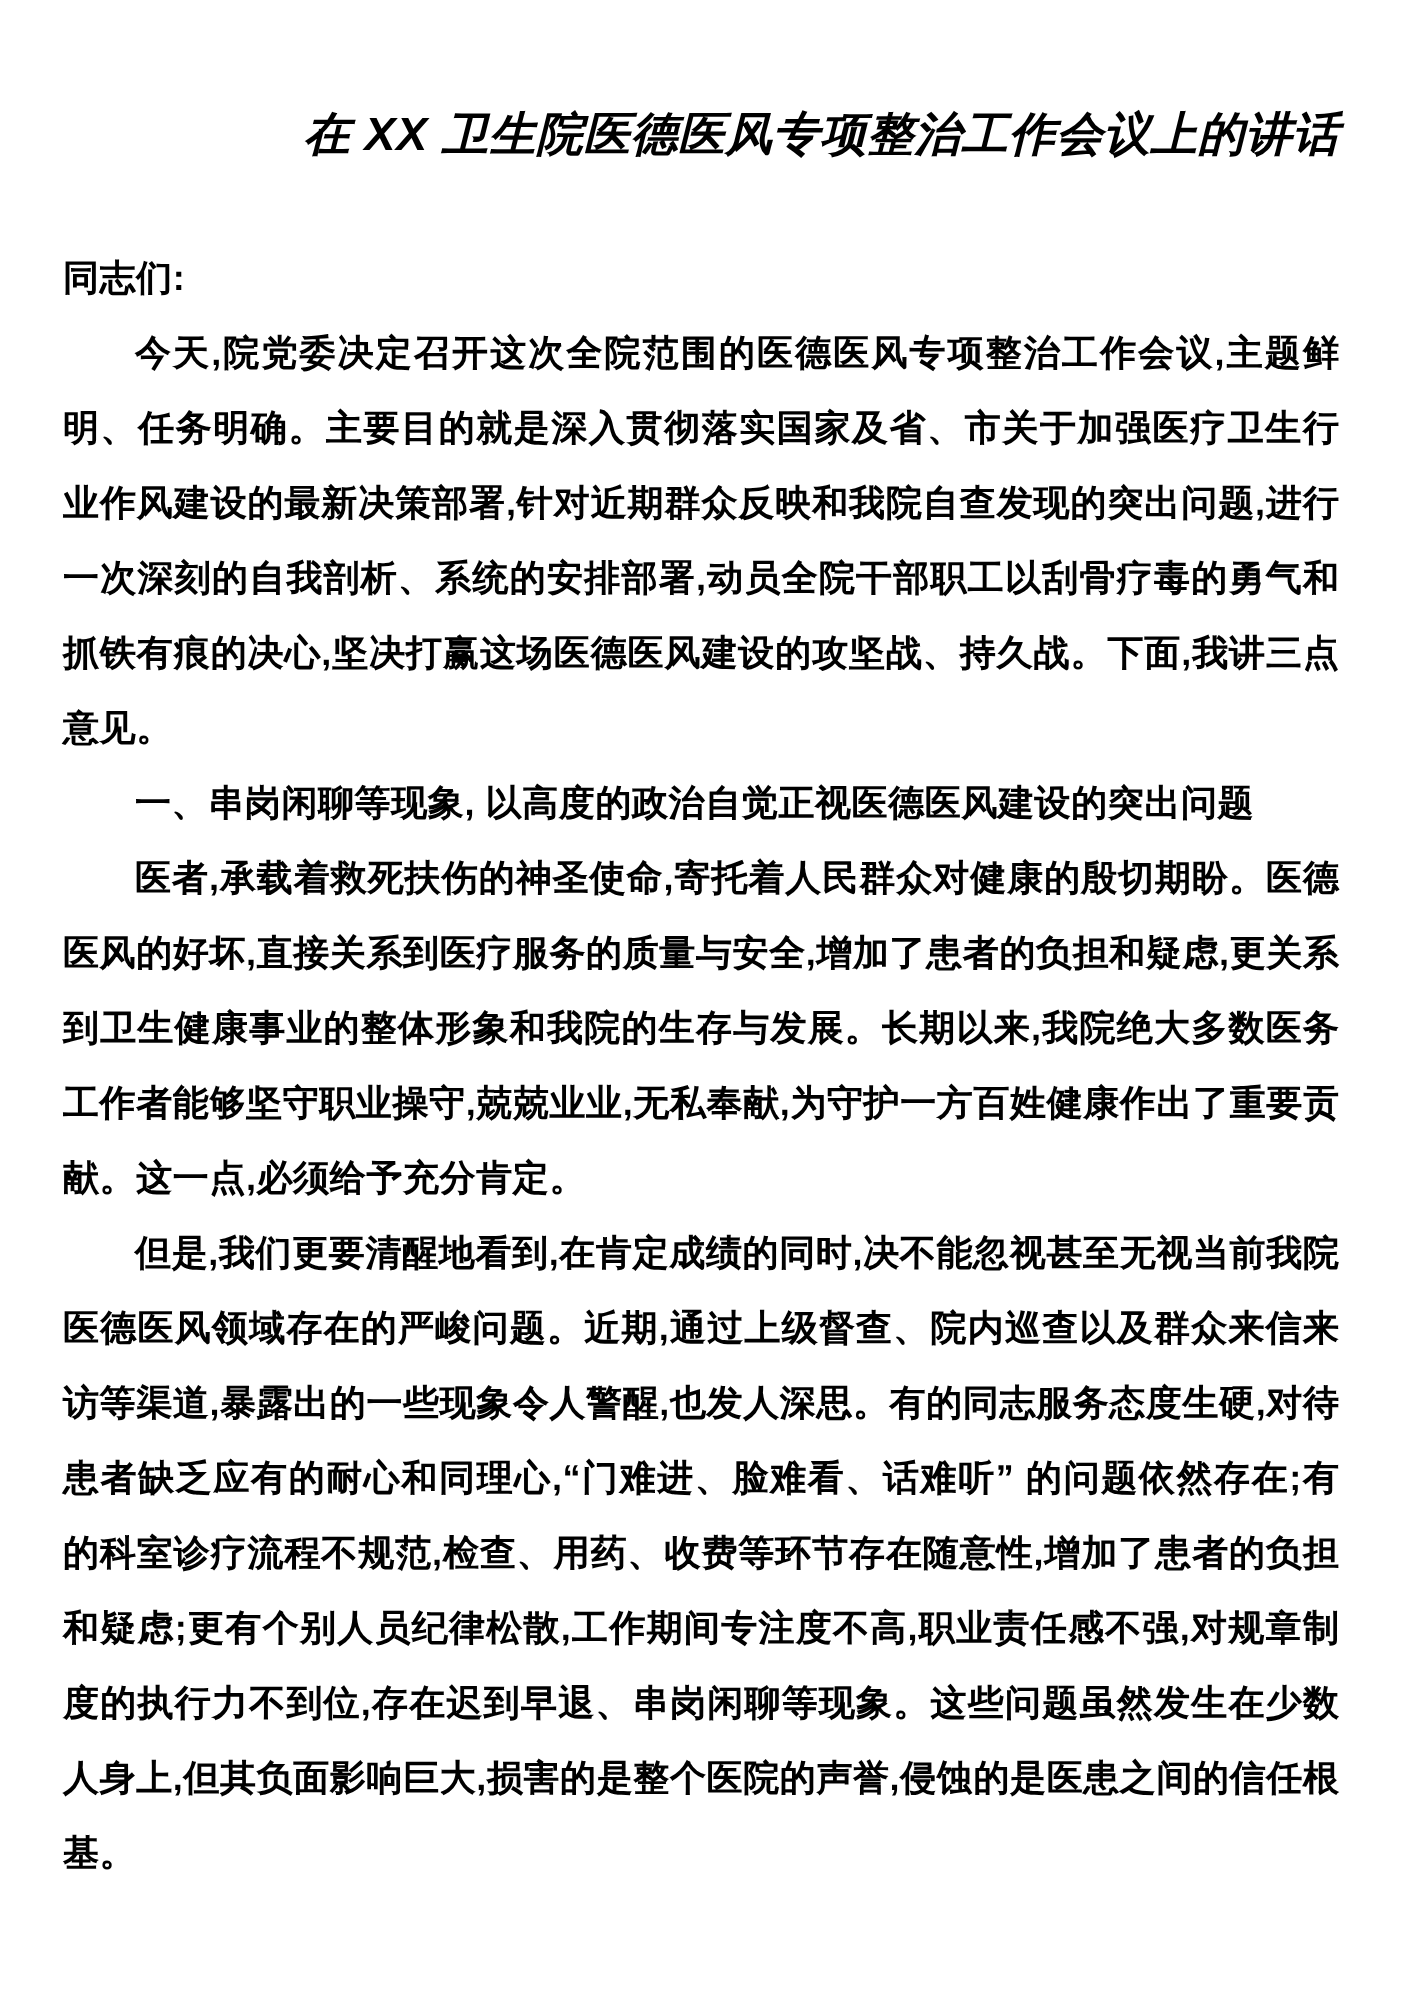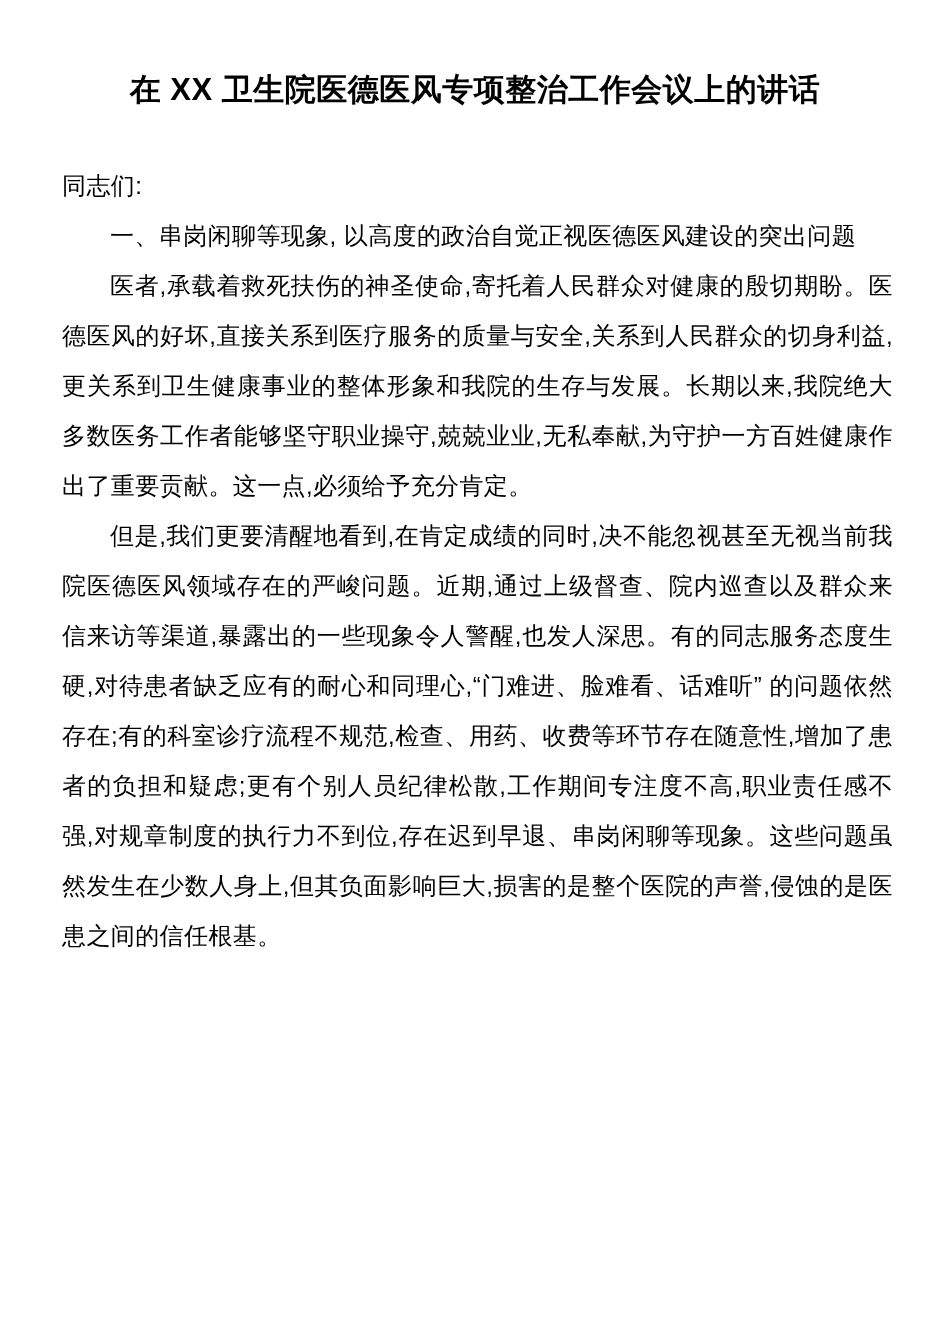--- a/index.html
+++ b/index.html
@@ -16,32 +16,34 @@
     overflow: hidden;
     font-family: "Liberation Sans", sans-serif;
     color: #000000;
   }
   .doc-title {
     margin: 0;
     padding: 70px 57px 0 57px;
     font-size: 31px;
     line-height: 40px;
     font-weight: bold;
-    text-align: center;
+    text-align: right;
     letter-spacing: 0.5px;
     color: #000000;
+    font-style: italic;
   }
   .doc-body {
-    margin: 51px 57px 0 62px;
+    margin: 51px 57px 0 42px;
     font-size: 24px;
     line-height: 50px;
     letter-spacing: 0.4px;
     text-align: justify;
     text-justify: inter-ideograph;
     color: #000000;
+    font-weight: bold;
   }
   .doc-body p {
     margin: 0;
     padding: 0;
   }
   .para.indent {
     text-indent: 2em;
   }
   .salutation {
     text-indent: 0;
@@ -49,20 +51,21 @@
 </style>
 </head>
 <body>
 
 <div class="page">
   <h1 class="doc-title">在 XX 卫生院医德医风专项整治工作会议上的讲话</h1>
 
   <div class="doc-body">
     <p class="salutation">同志们:</p>
 
+    <p class="para indent">今天,院党委决定召开这次全院范围的医德医风专项整治工作会议,主题鲜明、任务明确。主要目的就是深入贯彻落实国家及省、市关于加强医疗卫生行业作风建设的最新决策部署,针对近期群众反映和我院自查发现的突出问题,进行一次深刻的自我剖析、系统的安排部署,动员全院干部职工以刮骨疗毒的勇气和抓铁有痕的决心,坚决打赢这场医德医风建设的攻坚战、持久战。下面,我讲三点意见。</p>
 
     <p class="para indent">一、串岗闲聊等现象, 以高度的政治自觉正视医德医风建设的突出问题</p>
 
-    <p class="para indent">医者,承载着救死扶伤的神圣使命,寄托着人民群众对健康的殷切期盼。医德医风的好坏,直接关系到医疗服务的质量与安全,关系到人民群众的切身利益,更关系到卫生健康事业的整体形象和我院的生存与发展。长期以来,我院绝大多数医务工作者能够坚守职业操守,兢兢业业,无私奉献,为守护一方百姓健康作出了重要贡献。这一点,必须给予充分肯定。</p>
+    <p class="para indent">医者,承载着救死扶伤的神圣使命,寄托着人民群众对健康的殷切期盼。医德医风的好坏,直接关系到医疗服务的质量与安全,增加了患者的负担和疑虑,更关系到卫生健康事业的整体形象和我院的生存与发展。长期以来,我院绝大多数医务工作者能够坚守职业操守,兢兢业业,无私奉献,为守护一方百姓健康作出了重要贡献。这一点,必须给予充分肯定。</p>
 
     <p class="para indent">但是,我们更要清醒地看到,在肯定成绩的同时,决不能忽视甚至无视当前我院医德医风领域存在的严峻问题。近期,通过上级督查、院内巡查以及群众来信来访等渠道,暴露出的一些现象令人警醒,也发人深思。有的同志服务态度生硬,对待患者缺乏应有的耐心和同理心,“门难进、脸难看、话难听” 的问题依然存在;有的科室诊疗流程不规范,检查、用药、收费等环节存在随意性,增加了患者的负担和疑虑;更有个别人员纪律松散,工作期间专注度不高,职业责任感不强,对规章制度的执行力不到位,存在迟到早退、串岗闲聊等现象。这些问题虽然发生在少数人身上,但其负面影响巨大,损害的是整个医院的声誉,侵蚀的是医患之间的信任根基。</p>
   </div>
 </div>
 
 </body></html>

